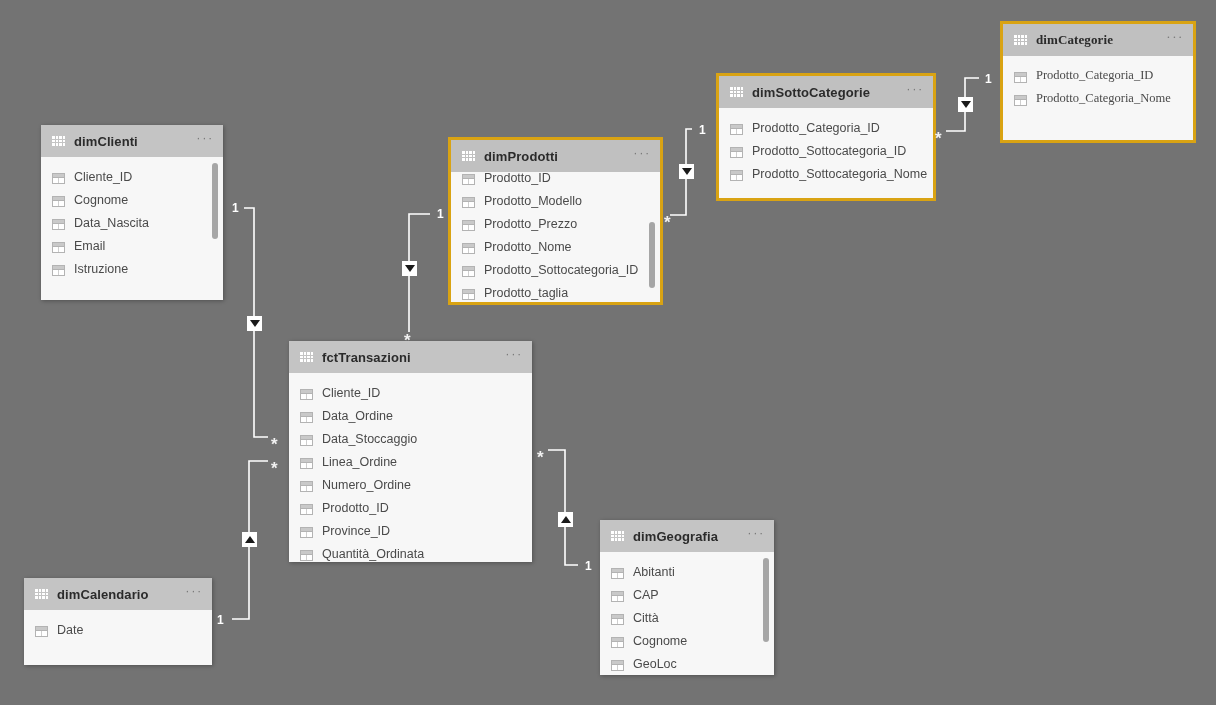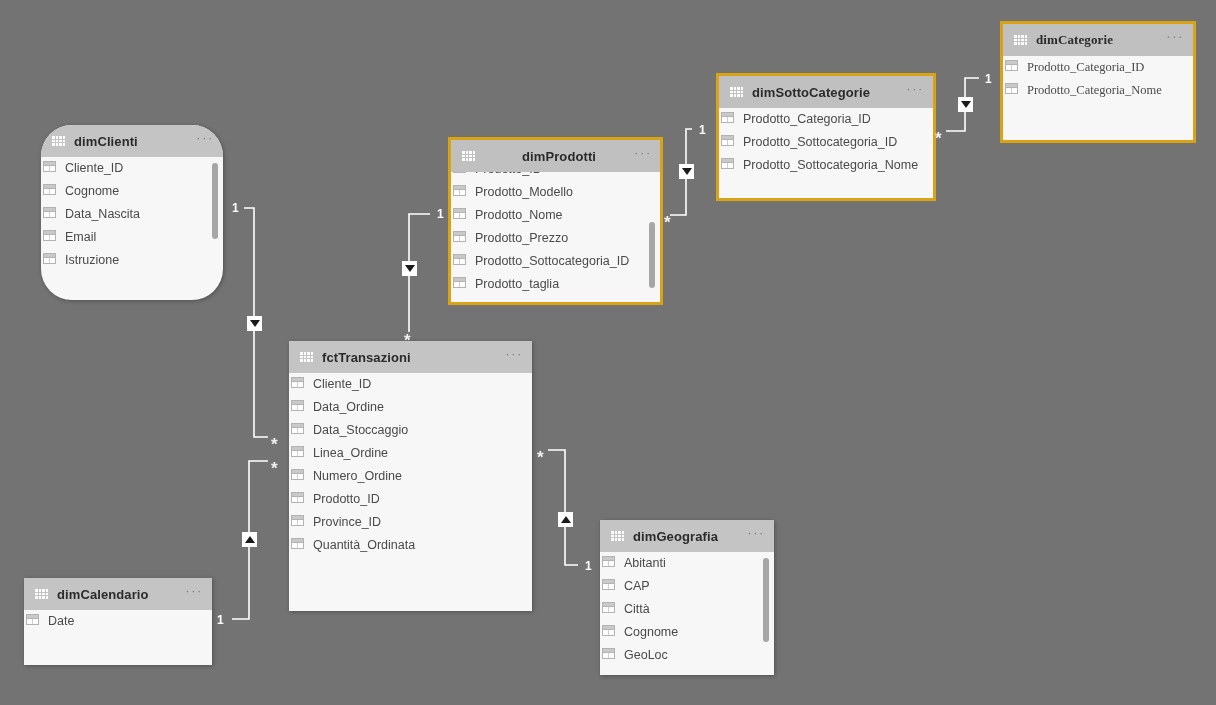--- a/index.html
+++ b/index.html
@@ -101,23 +101,23 @@
     letter-spacing: 1.6px;
     line-height: 6px;
     padding-bottom: 6px;
   }
   .tbl-body {
     position: relative;
     padding-top: 4px;
   }
   .fld {
     display: flex;
-    align-items: flex-start;
+    align-items: flex-end;
     height: 23px;
-    padding-left: 2px;
+    padding-left: 11px;
     box-sizing: border-box;
   }
   .fld-name {
     font-size: 12.5px;
     color: #4a4a4a;
     margin-left: 9px;
     white-space: nowrap;
   }
 
   
@@ -203,21 +203,21 @@
   <div class="arrow-box down" style="left:958px; top:97px;">
       <i></i>
     </div>
   <div class="arrow-box up" style="left:242px; top:532px;">
       <i></i>
     </div>
   <div class="arrow-box up" style="left:558px; top:512px;">
       <i></i>
     </div>
 
-  <div class="tbl plain" style="left:41px; top:125px; width:182px; height:175px;border-radius:31px;">
+  <div class="tbl plain" style="left:41px; top:125px; width:182px; height:175px;">
     <div class="tbl-head">
       <span class="ico-head">
           <span></span>
           <span></span>
           <span></span>
           <span></span>
           <span></span>
           <span></span>
           <span></span>
           <span></span>
@@ -307,55 +307,55 @@
           <span class="fld-name">Prodotto_Modello</span>
         </div>
       <div class="fld">
           <span class="ico-fld">
             <span class="r1"></span>
             <span class="r2">
               <b></b>
               <b></b>
             </span>
           </span>
+          <span class="fld-name">Prodotto_Prezzo</span>
+        </div>
+      <div class="fld">
+          <span class="ico-fld">
+            <span class="r1"></span>
+            <span class="r2">
+              <b></b>
+              <b></b>
+            </span>
+          </span>
           <span class="fld-name">Prodotto_Nome</span>
         </div>
       <div class="fld">
           <span class="ico-fld">
             <span class="r1"></span>
             <span class="r2">
               <b></b>
               <b></b>
             </span>
           </span>
-          <span class="fld-name">Prodotto_Prezzo</span>
-        </div>
-      <div class="fld">
-          <span class="ico-fld">
-            <span class="r1"></span>
-            <span class="r2">
-              <b></b>
-              <b></b>
-            </span>
-          </span>
           <span class="fld-name">Prodotto_Sottocategoria_ID</span>
         </div>
       <div class="fld">
           <span class="ico-fld">
             <span class="r1"></span>
             <span class="r2">
               <b></b>
               <b></b>
             </span>
           </span>
           <span class="fld-name">Prodotto_taglia</span>
         </div>
       <div class="sbar" style="top:60px; height:66px;"></div>
     </div>
-    <div class="tbl-head" style="position:absolute; left:0; top:0; width:100%;gap:38px;">
+    <div class="tbl-head" style="position:absolute; left:0; top:0; width:100%;">
       <span class="ico-head">
           <span></span>
           <span></span>
           <span></span>
           <span></span>
           <span></span>
           <span></span>
           <span></span>
           <span></span>
           <span></span>
@@ -457,21 +457,21 @@
             <span class="r2">
               <b></b>
               <b></b>
             </span>
           </span>
           <span class="fld-name">Prodotto_Categoria_Nome</span>
         </div>
     </div>
   </div>
 
-  <div class="tbl plain" style="left:289px; top:341px; width:243px; height:270px;">
+  <div class="tbl plain" style="left:289px; top:341px; width:243px; height:221px;">
     <div class="tbl-head">
       <span class="ico-head">
           <span></span>
           <span></span>
           <span></span>
           <span></span>
           <span></span>
           <span></span>
           <span></span>
           <span></span>

